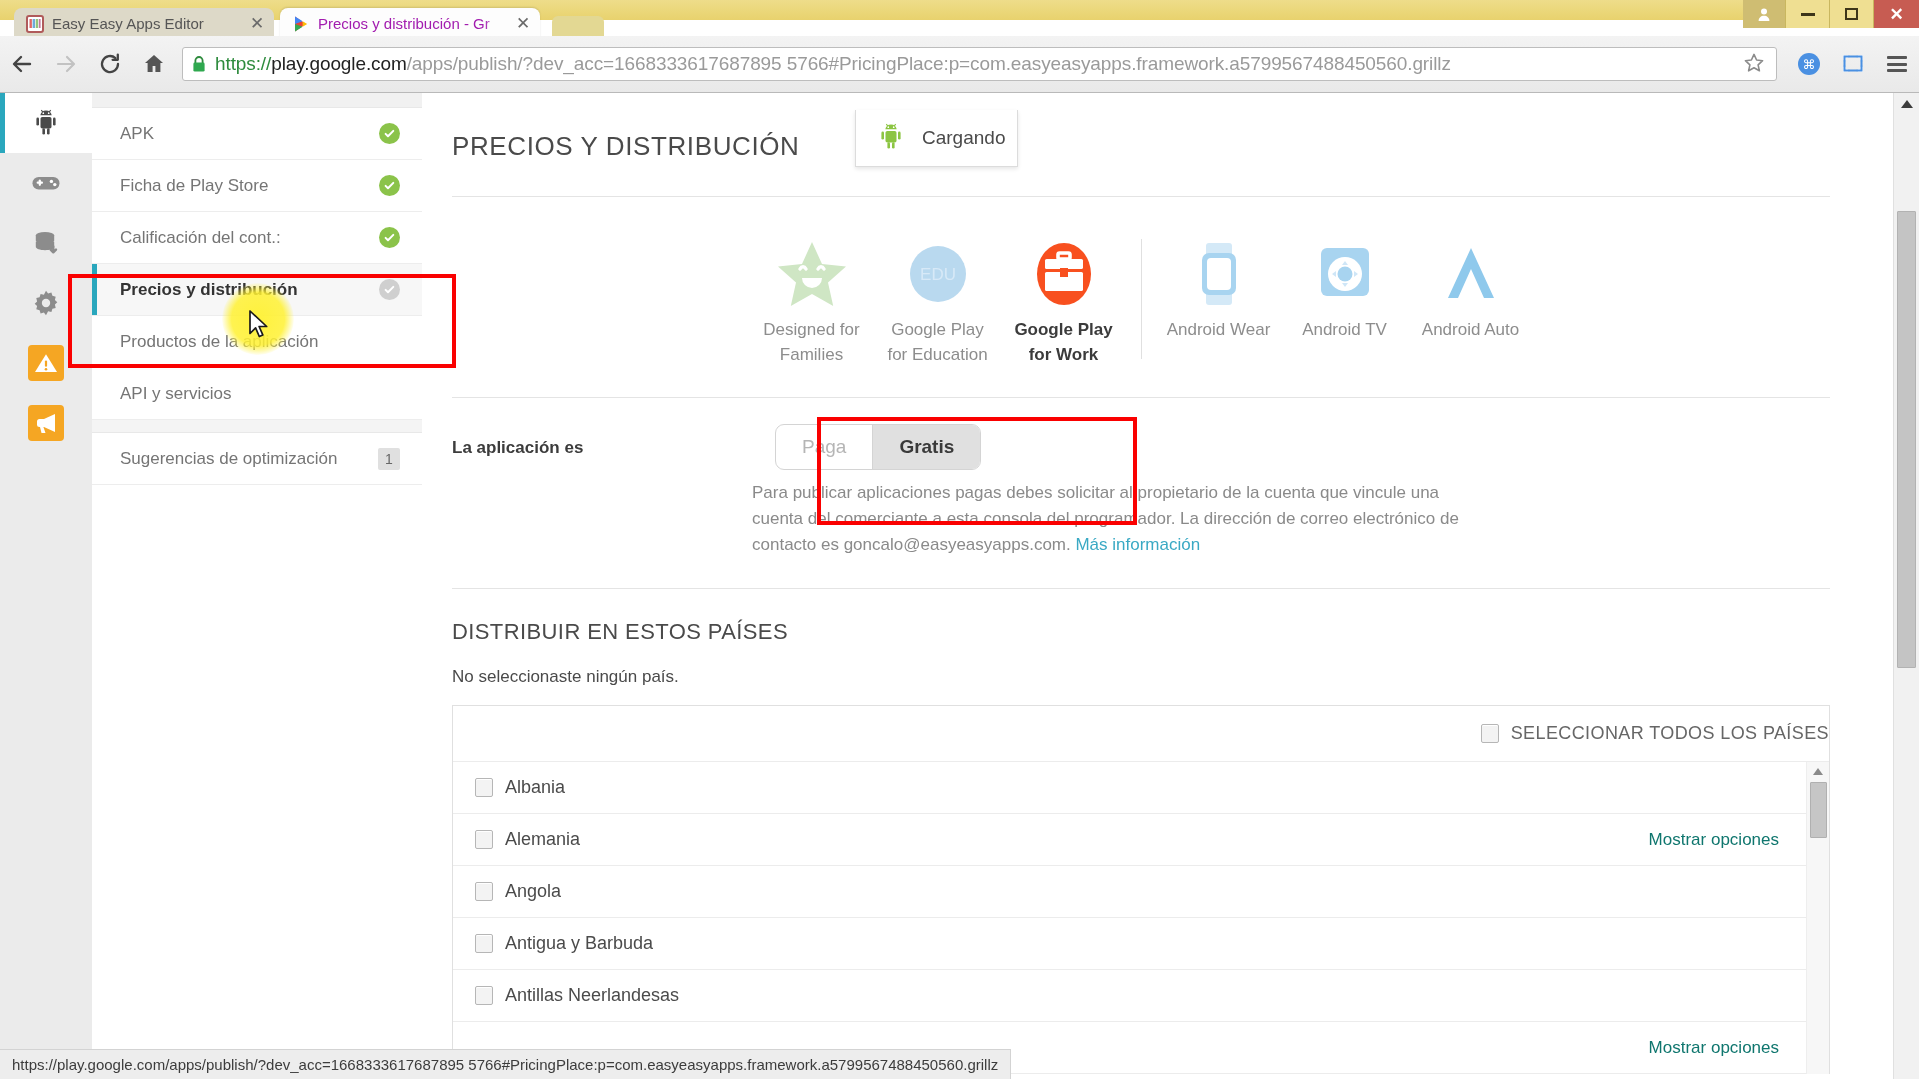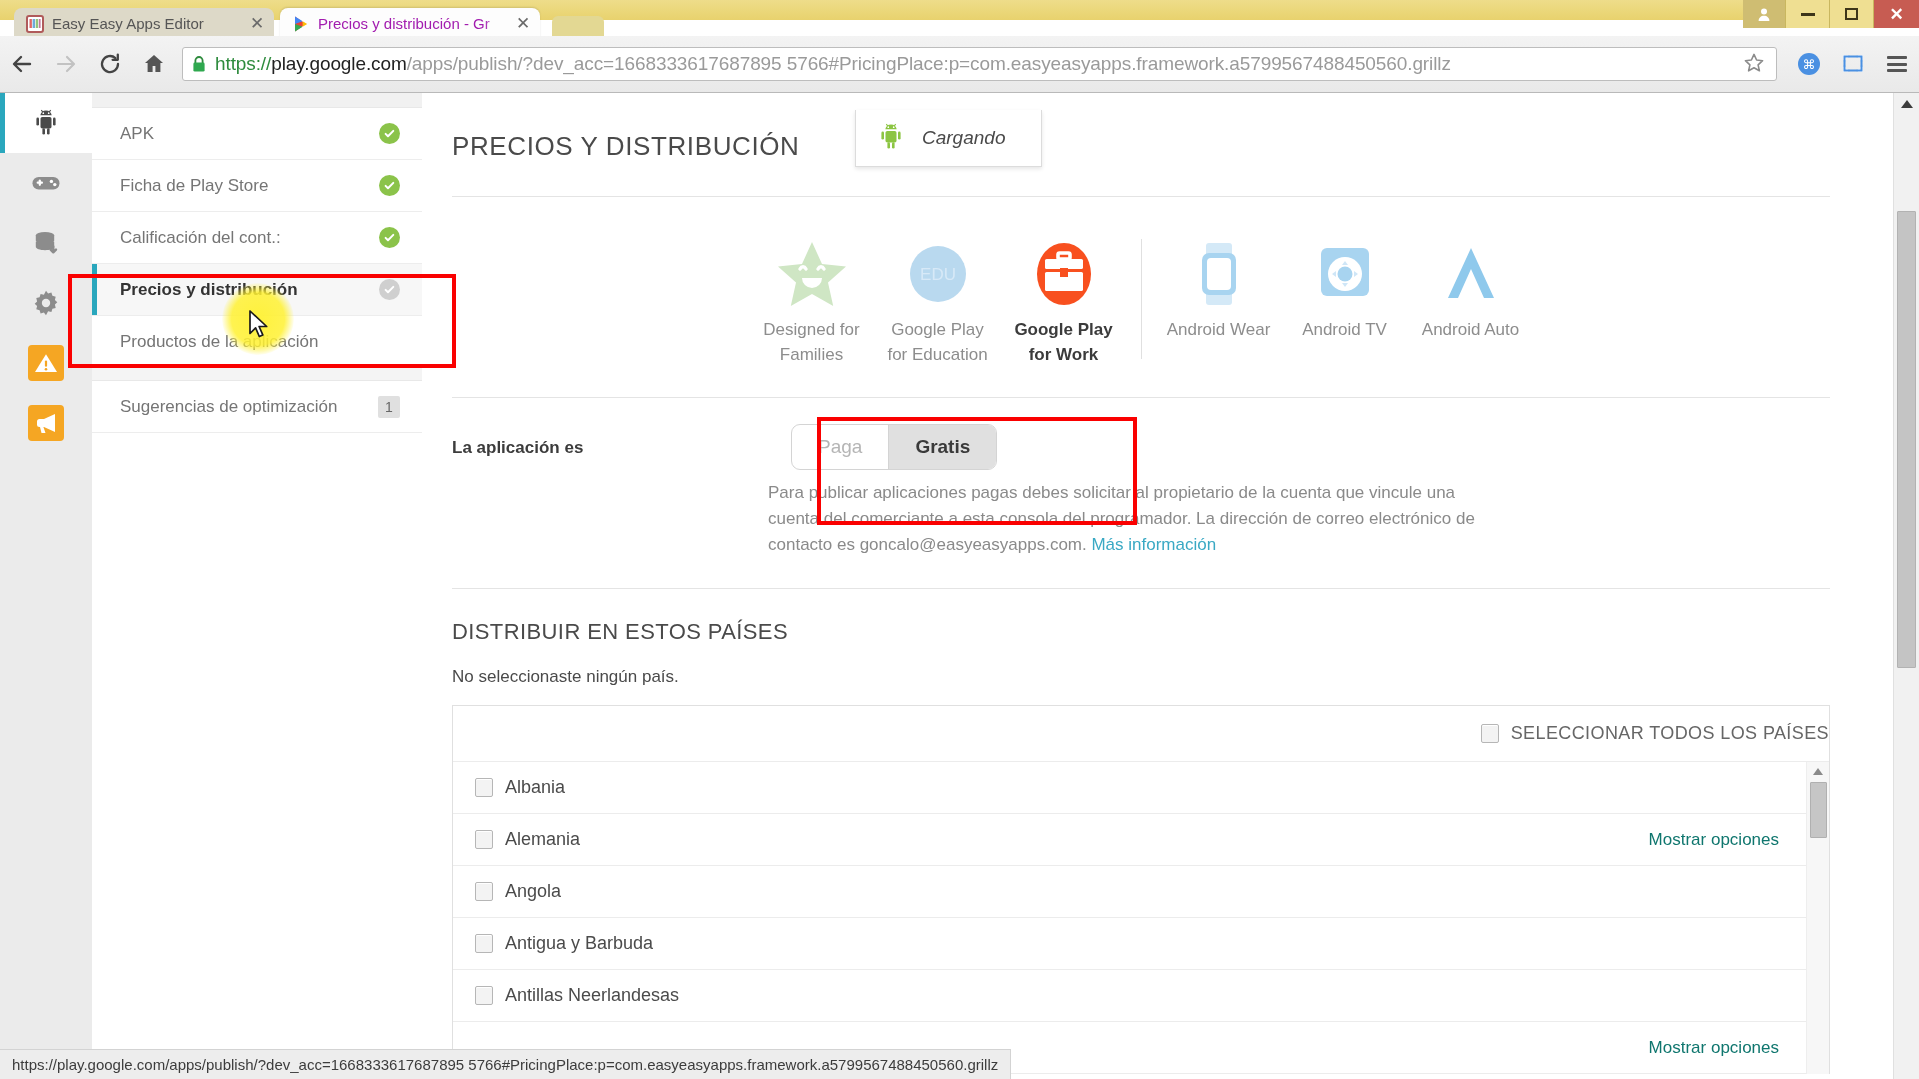--- a/index.html
+++ b/index.html
@@ -147,21 +147,21 @@
   
   .programs{display:flex;align-items:flex-start;padding:34px 0 0 0;justify-content:center;}
   .prog{width:126px;text-align:center;}
   .prog .art{height:86px;display:flex;align-items:center;justify-content:center;}
   .prog .pl{font-size:17px;color:#8d8d8d;line-height:25px;}
   .prog.on .pl{color:#3b3b3b;font-weight:bold;}
   .prog-divider{width:1px;background:#e0e0e0;height:120px;margin:0 14px;align-self:center;}
 
   
   .sectionrow{
-    display:flex;padding:0 30px;margin-top:26px;position:relative;gap:16px;
+    display:flex;padding:0 30px;margin-top:26px;position:relative;
   }
   .rowlabel{width:300px;flex:0 0 300px;font-size:17px;color:#3c3c3c;font-weight:bold;padding-top:14px;}
   .rowbody{flex:1 1 auto;}
   .segmented{display:inline-flex;border:1px solid #d4d4d4;border-radius:9px;overflow:hidden;background:#fff;margin-left:23px;}
   .seg{
     padding:0 26px;height:44px;line-height:44px;font-size:19px;color:#b5b5b5;
     box-sizing:border-box;
   }
   .seg + .seg{border-left:1px solid #d4d4d4;}
   .seg.active{background:#e0e0e0;color:#3a3a3a;font-weight:bold;}
@@ -204,24 +204,24 @@
   .pagescroll{
     position:absolute;right:0;top:93px;width:25px;height:986px;background:#f1f1f1;border-left:1px solid #e0e0e0;
   }
   .pagescroll .arw{height:22px;display:flex;align-items:center;justify-content:center;}
   .pagescroll .thumb{
     position:absolute;left:3px;top:118px;width:17px;height:455px;background:#c4c4c4;border:1px solid #b2b2b2;border-radius:1px;
   }
 
   
   .cargando{
-    position:absolute;left:855px;top:110px;width:187px;height:57px;
+    position:absolute;left:855px;top:110px;width:163px;height:57px;
     background:#fff;border:1px solid #dcdcdc;border-top:none;
     box-shadow:0 2px 4px rgba(0,0,0,.10);
-    display:flex;align-items:center;padding-left:20px;box-sizing:border-box;z-index:6;font-style:italic;
+    display:flex;align-items:center;padding-left:20px;box-sizing:border-box;z-index:6;
   }
   .cargando .label{font-size:19px;color:#4a4a4a;margin-left:16px;}
 
   
   .redbox{position:absolute;border:4px solid #fa0000;z-index:9;pointer-events:none;}
   
   .halo{
     position:absolute;width:72px;height:72px;border-radius:50%;z-index:8;
     background:radial-gradient(circle, rgba(255,241,50,.95) 0%, rgba(255,241,50,.85) 52%, rgba(255,241,50,0) 72%);
   }
@@ -452,20 +452,23 @@
           <svg width="13" height="13" viewBox="0 0 13 13">
               <path d="M2.6 6.9 5 9.3l5.3-5.4" fill="none" stroke="#fff" stroke-width="2" stroke-linecap="round" stroke-linejoin="round"></path>
             </svg>
         </span>
       </div>
 
       <div class="navitem">
         <span class="nlabel">Productos de la aplicación</span>
       </div>
 
+      <div class="navitem">
+        <span class="nlabel">API y servicios</span>
+      </div>
 
       <div class="navgap"></div>
 
       <div class="navitem">
         <span class="nlabel">Sugerencias de optimización</span>
         <span class="badge">1</span>
       </div>
     </div>
 
     <div class="main">

